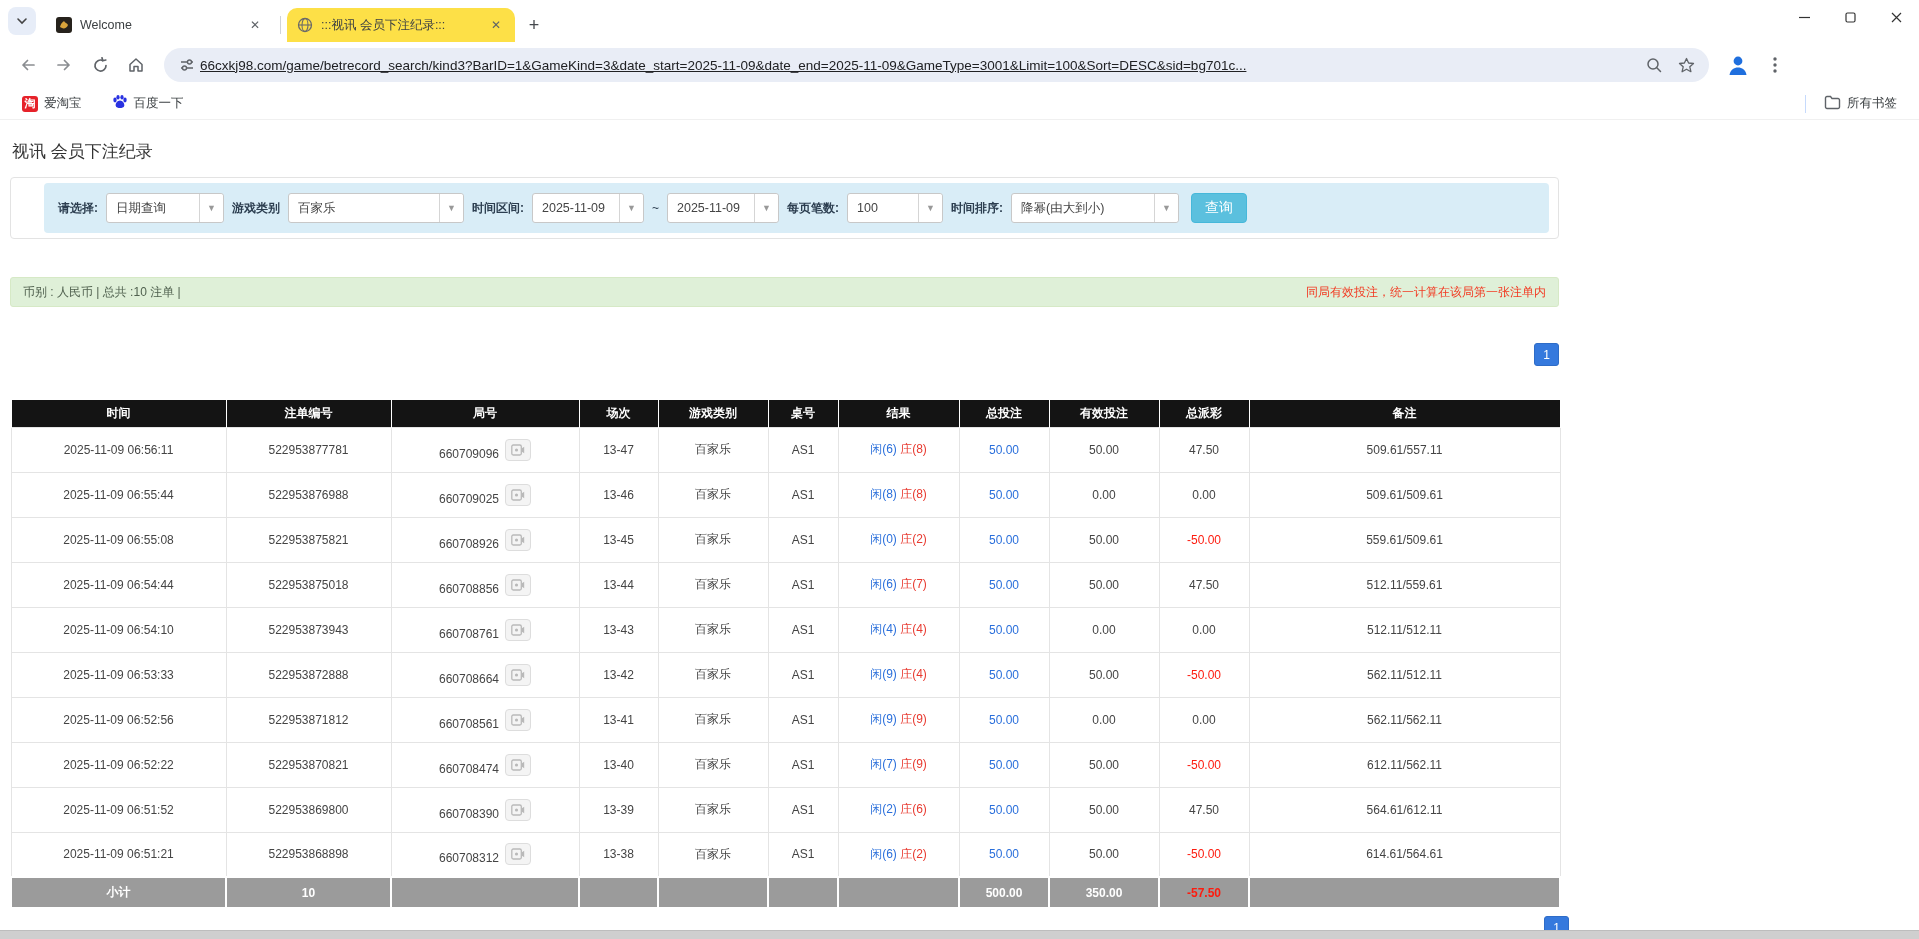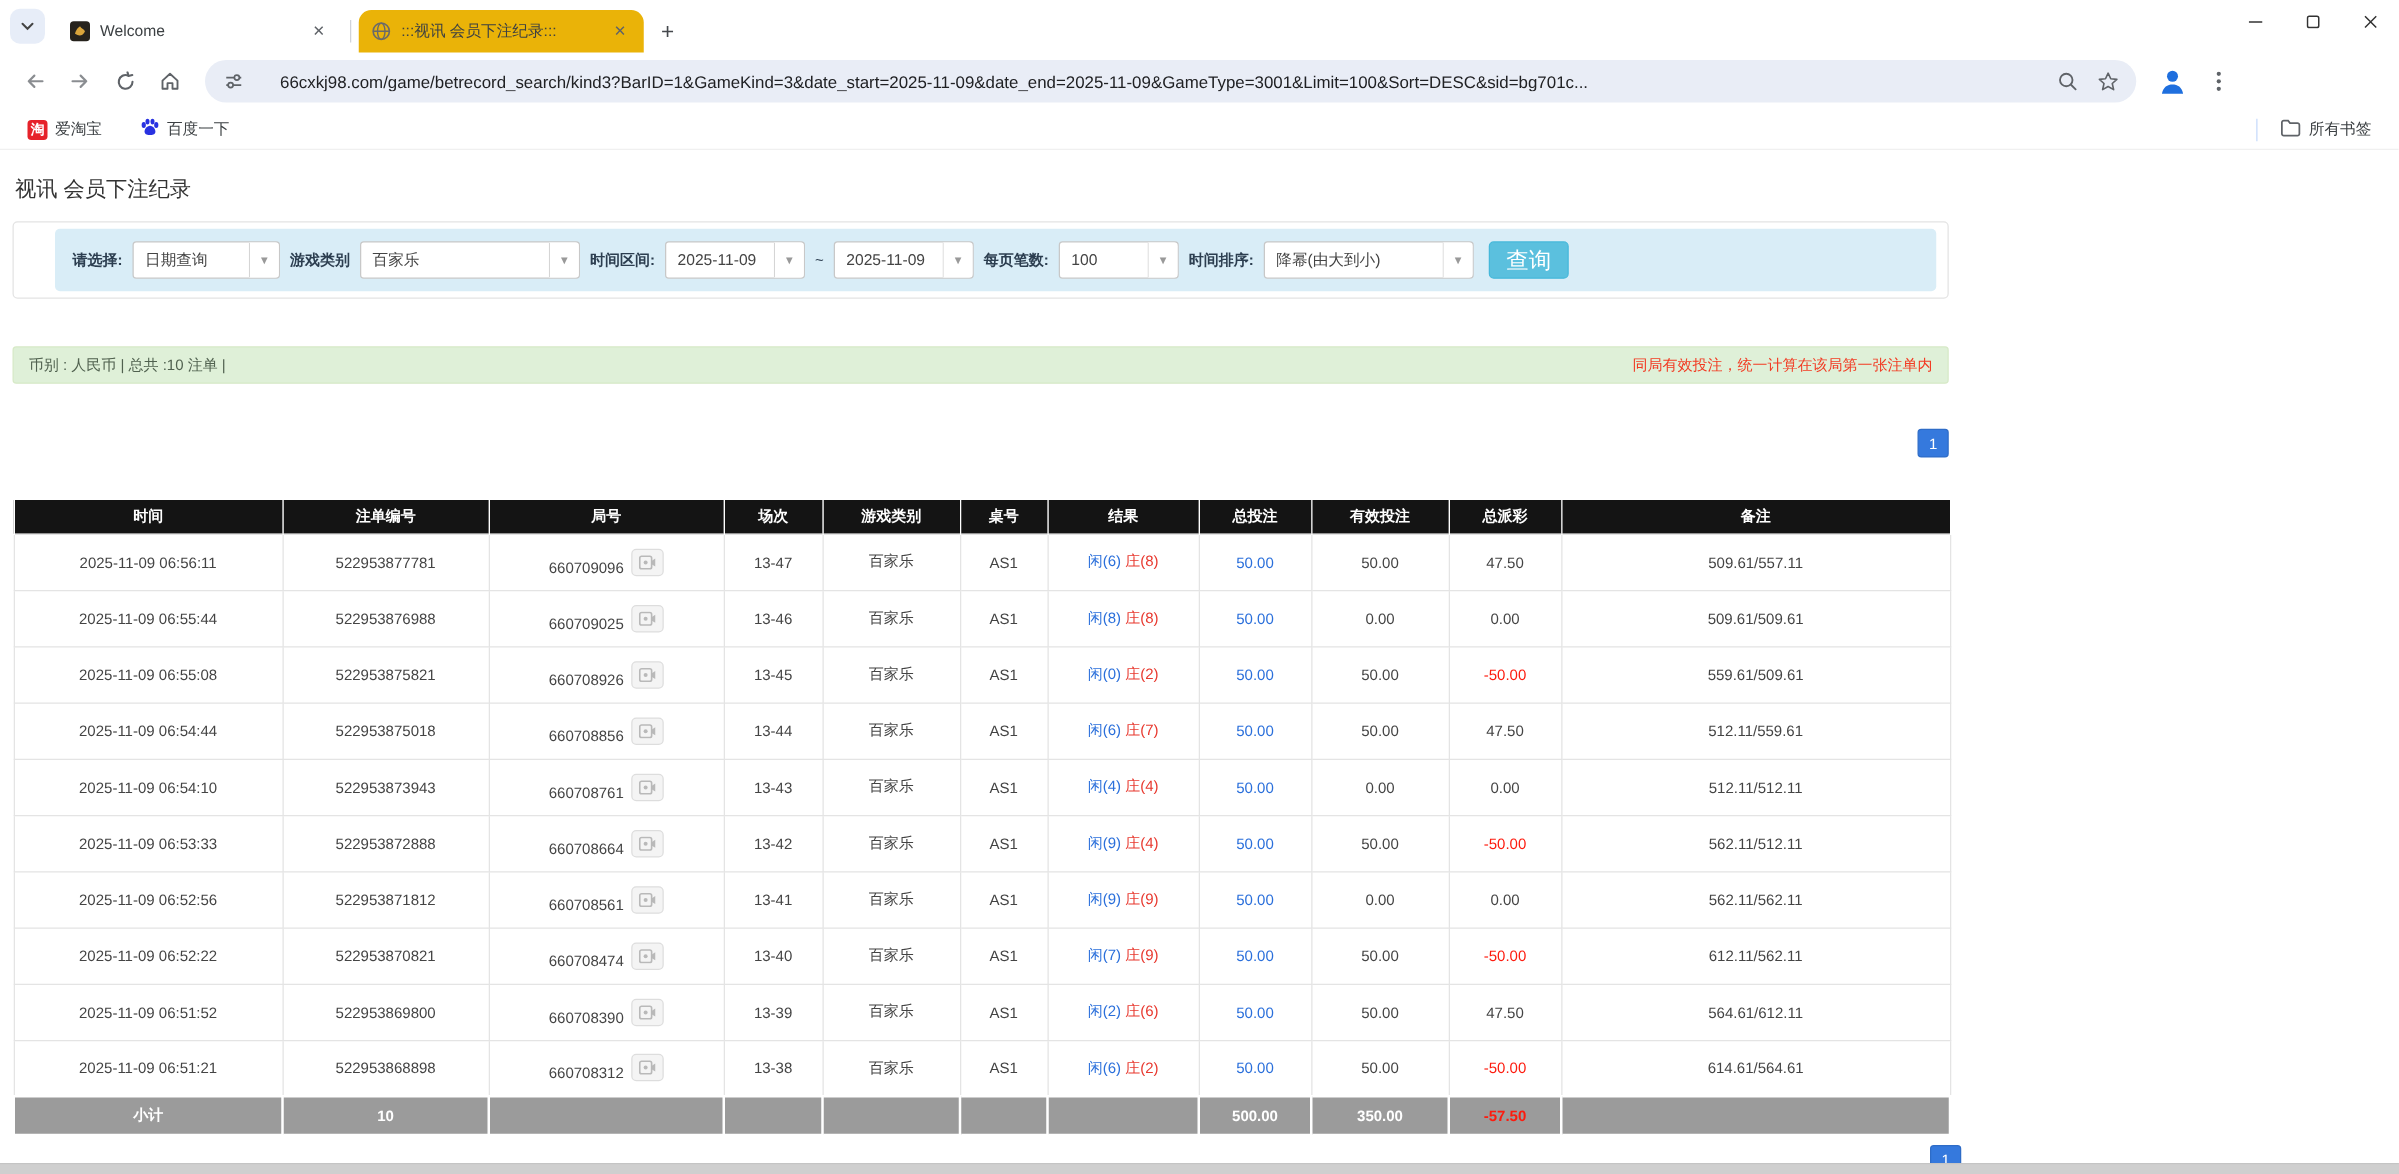--- a/index.html
+++ b/index.html
@@ -5,42 +5,42 @@
   * { margin:0; padding:0; box-sizing:border-box; }
   html,body { width:1919px; height:939px; overflow:hidden; background:#fff;
     font-family:"Liberation Sans","DejaVu Sans",sans-serif; }
 
   
   .tabstrip { height:42px; background:#fff; display:flex; align-items:center; padding-left:8px; position:relative; }
   .tab-search-btn { width:28px; height:28px; border-radius:8px; background:#e7edf8; border:none;
     display:flex; align-items:center; justify-content:center; color:#444; cursor:pointer; margin-right:10px; }
   .tab { height:34px; width:228px; display:flex; align-items:center; padding:0 10px; border-radius:10px 10px 0 0;
     position:relative; margin-top:8px; }
-  .tab.active { background:#eab308; }
+  .tab.active { background:#fde047; }
   .tab.inactive { background:transparent; }
   .tab .favicon { width:16px; height:16px; margin-right:8px; flex:0 0 auto; }
   .tab .tab-title { font-size:12.5px; color:#3c4043; white-space:nowrap; overflow:hidden; flex:1; }
   .tab .tab-close { width:18px; height:18px; border:none; background:transparent; color:#5f6368; font-size:12px;
     display:flex; align-items:center; justify-content:center; border-radius:50%; cursor:pointer; }
   .tab-divider { width:1px; height:18px; background:#d0d3d9; margin:8px 6px 0 6px; }
   .newtab-btn { width:26px; height:26px; margin:8px 0 0 6px; border:none; background:transparent; color:#45484d;
     font-size:18px; border-radius:50%; cursor:pointer; line-height:1; }
   .win-controls { position:absolute; right:0; top:0; height:34px; display:flex; }
   .win-btn { width:46px; height:34px; border:none; background:transparent; color:#333; font-size:13px;
     display:flex; align-items:center; justify-content:center; cursor:pointer; }
   .welcome-fav { background:#26221c; border-radius:3px; display:flex; align-items:center; justify-content:center; }
 
   .toolbar { height:46px; background:#fff; display:flex; align-items:center; padding:0 12px; }
   .nav-btn { width:32px; height:32px; border:none; background:transparent; border-radius:50%; cursor:pointer;
     display:flex; align-items:center; justify-content:center; margin-right:4px; color:#5f6368; }
   .omnibox { height:34px; flex:0 0 1545px; margin-left:8px; background:#e9edf6; border-radius:17px;
     display:flex; align-items:center; padding:0 10px; }
   .site-info-btn { width:26px; height:26px; border:none; background:transparent; border-radius:50%;
     display:flex; align-items:center; justify-content:center; cursor:pointer; }
-  .url-text { font-size:13.5px; color:#202124; margin-left:24px; white-space:nowrap; overflow:hidden; flex:1; }
+  .url-text { font-size:13.5px; color:#202124; margin-left:0; white-space:nowrap; overflow:hidden; flex:1;text-decoration:underline; }
   .omni-icon { width:26px; height:26px; border:none; background:transparent; border-radius:50%; cursor:pointer;
     display:flex; align-items:center; justify-content:center; margin-left:6px; color:#5f6368; }
   .avatar-btn { width:30px; height:30px; border:none; background:transparent; cursor:pointer; margin-left:14px;
     display:flex; align-items:center; justify-content:center; }
   .kebab-btn { width:28px; height:28px; border:none; background:transparent; cursor:pointer; margin-left:8px;
     display:flex; align-items:center; justify-content:center; color:#5f6368; }
 
   .bookmarks-bar { height:32px; background:#fff; display:flex; align-items:center; padding:0 14px;
     border-bottom:1px solid #f0f0f0; }
   .bookmark { display:flex; align-items:center; gap:6px; padding:3px 8px; border-radius:6px; cursor:pointer;
@@ -58,21 +58,21 @@
   .filter-bar { background:#d9edf7; border-radius:4px; height:50px; display:flex; align-items:center;
     padding:0 14px; gap:8px;margin-left:24px; }
   .f-label { font-size:12px; font-weight:bold; color:#2c3e50; white-space:nowrap; }
   .combo { display:flex; height:30px; background:#fff; border:1px solid #c8c8c8; border-radius:3px; cursor:pointer; }
   .combo-text { display:flex; align-items:center; padding:0 9px; font-size:12.5px; color:#444; flex:1; white-space:nowrap; }
   .combo-btn { width:24px; border-left:1px solid #d5d5d5; display:flex; align-items:center; justify-content:center;
     color:#999; font-size:9px; background:#fff; border-top:none;border-right:none;border-bottom:none; cursor:pointer;
     border-radius:0 3px 3px 0; }
   .tilde { font-size:12px; color:#2c3e50; }
   .search-btn { height:30px; padding:0 13px; background:#5bc0de; border:1px solid #46b8da; border-radius:4px;
-    color:#fff; font-size:18px; cursor:pointer; margin-left:4px; }
+    color:#fff; font-size:14px; cursor:pointer; margin-left:4px; }
 
   .summary-bar { width:1549px; margin-top:38px; background:#dff0d8; border:1px solid #d6e9c6; border-radius:3px;
     height:30px; display:flex; align-items:center; justify-content:space-between; padding:0 12px; }
   .summary-left { font-size:12px; color:#50614f; }
   .summary-right { font-size:12px; color:#f23a22; }
 
   .pagination-row { width:1549px; display:flex; justify-content:flex-end; margin-top:36px; }
   .page-btn { min-width:25px; height:23px; background:#3579dd; border:1px solid #2e6cc7; border-radius:3px;
     color:#fff; font-size:12px; cursor:pointer; }
 

